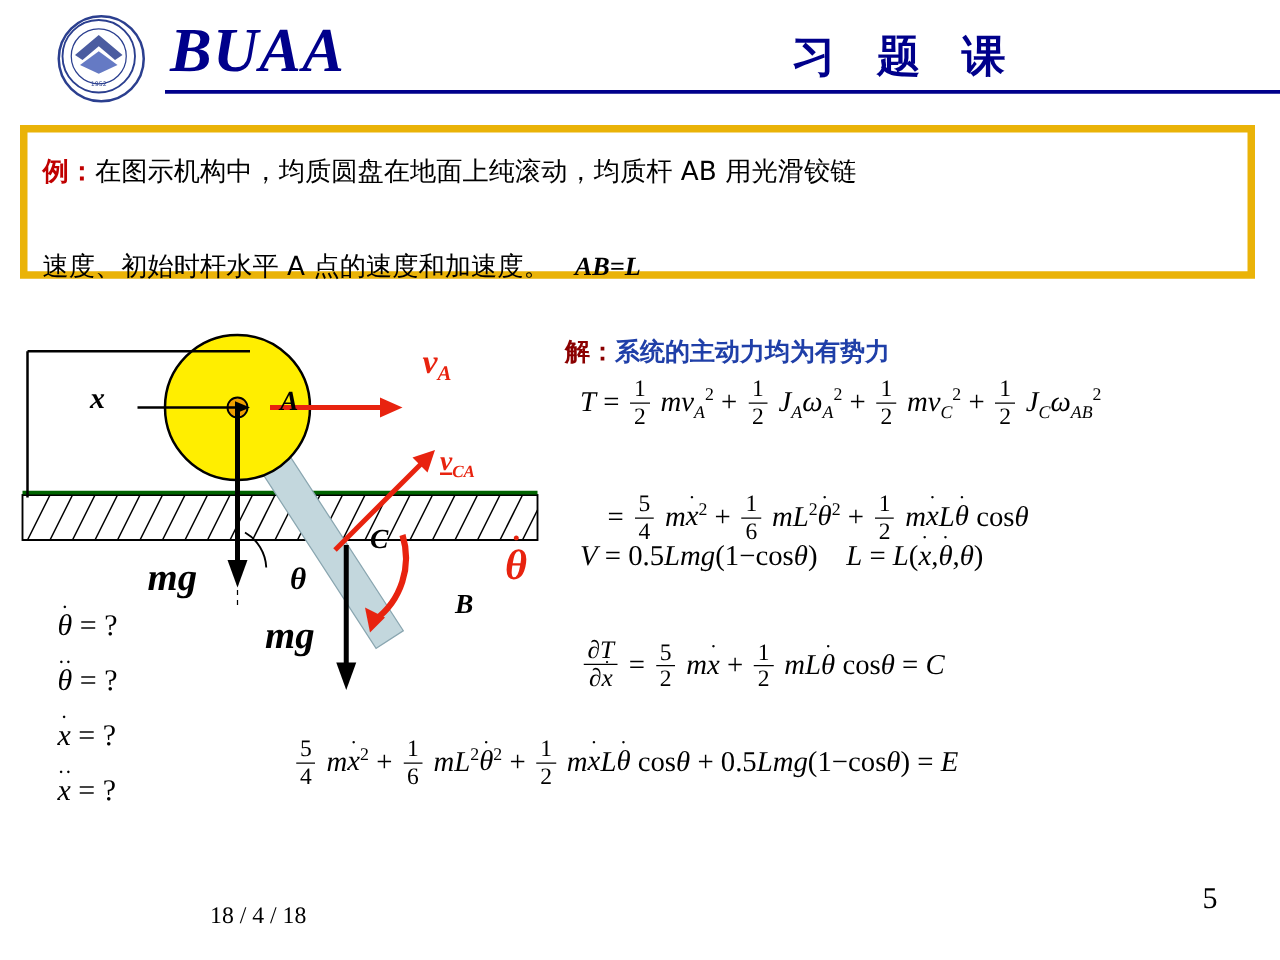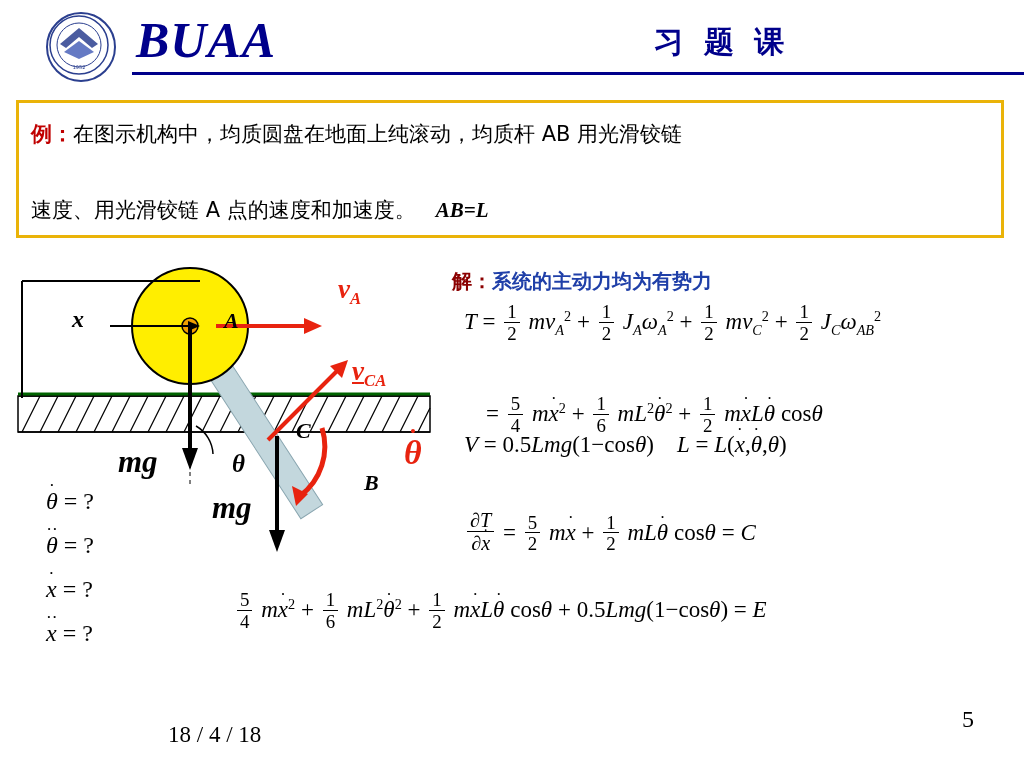--- a/index.html
+++ b/index.html
@@ -47,41 +47,41 @@
     font-size: 50px;
     color: #00008B;
     letter-spacing: 1px;
     line-height: 56px;
   }
   .header-title {
     position: absolute;
     left: 560px; top: 22px;
     width: 260px;
     text-align: center;
-    font-family: Liberation Sans, sans-serif;
+    font-family: Liberation Mono, monospace;
     font-weight: bold;
-    font-size: 30px;
+    font-size: 35px;
     color: #00008B;
     letter-spacing: 6px;
   }
   .header-rule {
     position: absolute;
     left: 100px; top: 72px;
     width: 906px;
     height: 3px;
     background: #00008B;
   }
 
   
   .stmt-box {
     position: absolute;
     left: 16px; top: 100px;
     width: 988px;
-    height: 138px;
-    border: 3px solid #eab308;
+    height: 123px;
+    border: 6px solid #eab308;
     box-sizing: border-box;
     background: #ffffff;
     padding-left: 16px;
   }
   .stmt-text {
     position: absolute;
     left: 12px; top: 12px;
     width: 960px;
     font-family: "DejaVu Sans", sans-serif;
     font-size: 21px;
@@ -160,21 +160,21 @@
     font-family: "Liberation Serif", serif;
     font-size: 24px;
   }
   .unknowns div { margin-bottom: 17px; }
 
   
   .date {
     position: absolute;
     left: 168px; top: 722px;
     font-family: "Liberation Serif", serif;
-    font-size: 23px;
+    font-size: 19px;
     color: #000000;
   }
   .pagenum {
     position: absolute;
     left: 962px; top: 706px;
     font-family: "Liberation Serif", serif;
     font-size: 24px;
     color: #000000;
   }
 </style>
@@ -195,21 +195,21 @@
     </div>
     <div class="brand">BUAA</div>
     <div class="header-title">习 题 课</div>
     <div class="header-rule"></div>
   </div>
 
   <div class="stmt-box">
     <div class="stmt-text">
       <span class="stmt-lead">例：</span><span>在图示机构中，均质圆盘在地面上纯滚动，均质杆 AB 用光滑铰链</span><br>
       <br>
-      <span>速度、用光滑铰链 A 点的速度和加速度。</span>
+      <span>速度、初始时杆水平 A 点的速度和加速度。</span>
       &nbsp;&nbsp;<span class="bd">AB=L</span>
     </div>
   </div>
 
   <div class="figure">
     <svg width="450" height="330" viewBox="0 0 450 330" aria-hidden="true">
 
       <rect x="18" y="148" width="412" height="36" fill="#ffffff" stroke="#000000" stroke-width="1.5"></rect>
       <g stroke="#000000" stroke-width="1.4">
         <line x1="18" y1="184" x2="430" y2="184"></line>
@@ -276,21 +276,21 @@
       <polygon points="296,258 292,238 308,246" fill="#e8230f"></polygon>
     </svg>
 
     <span class="fig-label it" style="left:72px; top:58px; font-size:24px;">x</span>
     <span class="fig-label it" style="left:224px; top:60px; font-size:22px;">A</span>
     <span class="fig-label it" style="left:296px; top:170px; font-size:22px;">C</span>
     <span class="fig-label it" style="left:364px; top:222px; font-size:22px;">B</span>
     <span class="fig-label" style="left:232px; top:202px; font-size:25px; font-weight:bold; font-style:italic;">θ</span>
 
     <span class="fig-label" style="left:294px; top:26px; font-size:27px; font-weight:bold; font-style:italic; color:#e8230f;margin-left:44px;">v<span class="sub">A</span></span>
-    <span class="fig-label" style="left:352px; top:108px; font-size:27px; font-weight:bold; font-style:italic; color:#e8230f;text-decoration:underline;">v<span class="sub">CA</span></span>
+    <span class="fig-label" style="left:352px; top:108px; font-size:22px; font-weight:bold; font-style:italic; color:#e8230f;text-decoration:underline;">v<span class="sub">CA</span></span>
 
     <span class="fig-label" style="left:118px; top:196px; font-size:31px; font-weight:bold; font-style:italic;">mg</span>
     <span class="fig-label" style="left:212px; top:242px; font-size:31px; font-weight:bold; font-style:italic;">mg</span>
 
     <span class="fig-label" style="left:404px; top:186px; font-size:34px; font-weight:bold; font-style:italic; color:#e8230f;">
       <span class="dotv">θ<span class="dots" style="color:#e8230f;">·</span></span>
     </span>
   </div>
 
   <div class="unknowns">

